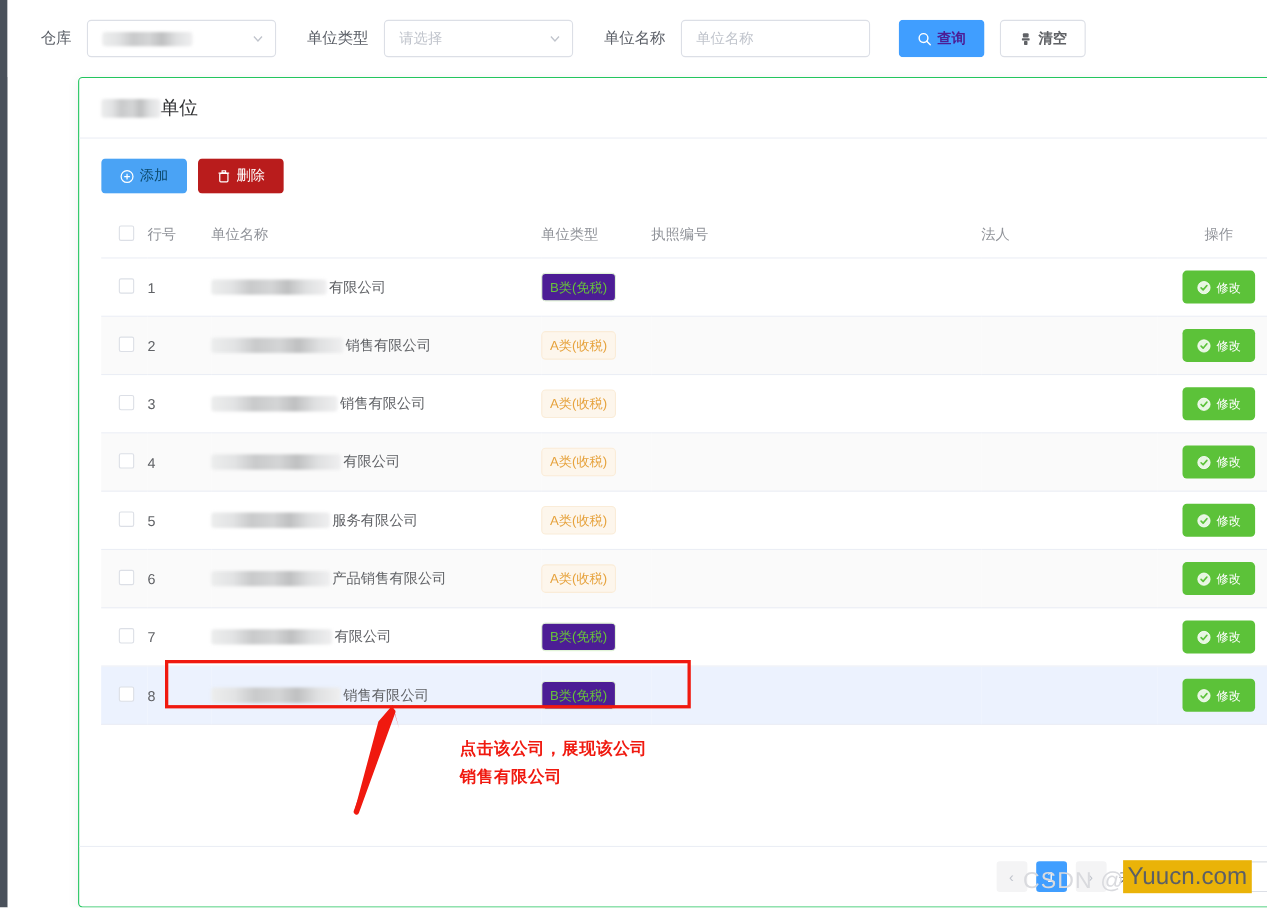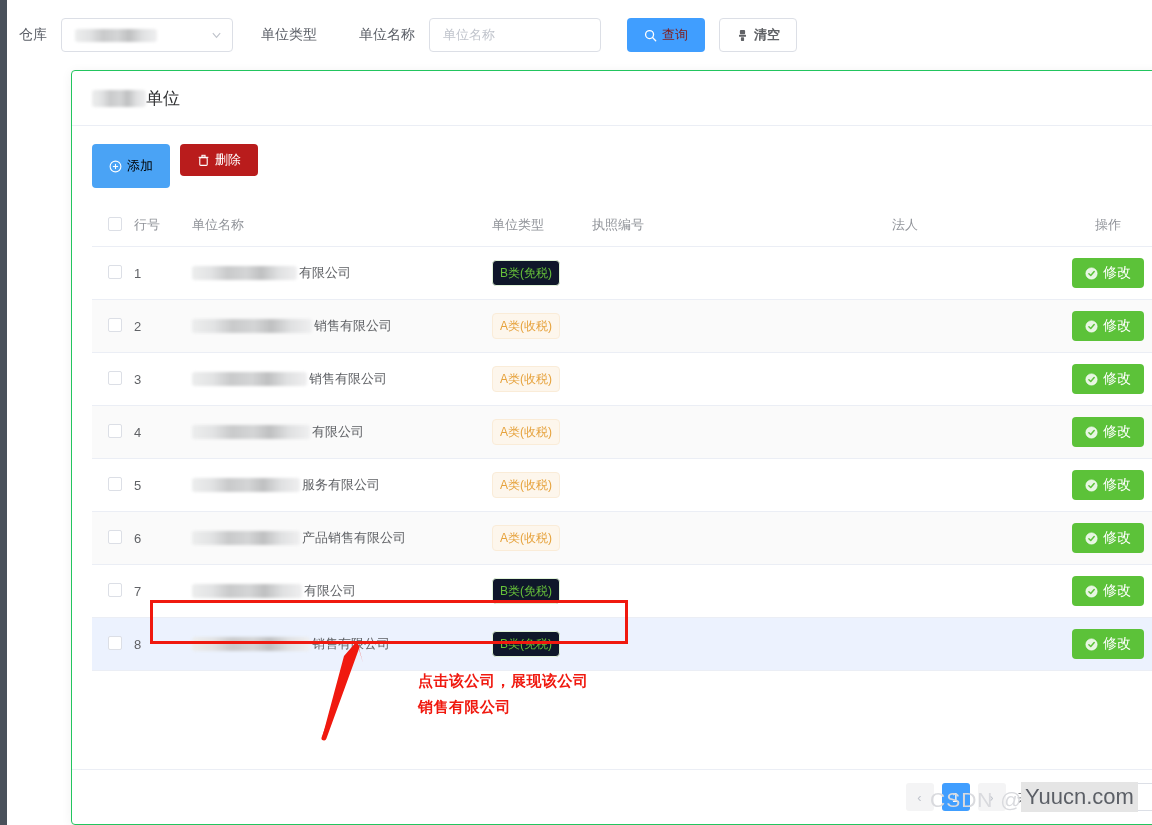--- a/index.html
+++ b/index.html
@@ -20,21 +20,21 @@
     background: #4a515b;
   }
   .page-bg {
     position: absolute; left: 7px; top: 0; right: 0; bottom: 0;
     background: #ffffff;
   }
 
   
   .filter-bar {
     position: absolute; left: 7px; top: 0; right: 0; height: 70px;
-    display: flex; align-items: center; padding-left: 12px;
+    display: flex; align-items: center; padding-left: 30px;
     background: #ffffff;
   }
   .f-label {
     font-size: 14px; color: #5a5e66; margin-right: 14px; white-space: nowrap;
   }
   .f-label.t2 { margin-left: 28px; }
   .sel {
     position: relative; width: 172px; height: 34px;
     border: 1px solid #dcdfe6; border-radius: 4px; background: #fff;
     display: flex; align-items: center; padding: 0 28px 0 13px;
@@ -53,40 +53,40 @@
   .inp {
     width: 172px; height: 34px; border: 1px solid #dcdfe6; border-radius: 4px;
     background: #fff; padding: 0 13px; font-size: 13px; color: #c0c4cc;
     display: flex; align-items: center;
   }
   .btn {
     height: 34px; border-radius: 4px; display: inline-flex; align-items: center;
     justify-content: center; gap: 5px; font-size: 13px; cursor: pointer;
     padding: 0 16px; white-space: nowrap; border: 1px solid transparent;
   }
-  .btn-primary { background: #409eff; color: #7f1d1d; }
+  .btn-primary { background: #409eff; color: #4c1d95; font-weight: bold; }
   .btn-plain { background: #fff; color: #606266; border: 1px solid #dcdfe6; font-weight: bold; }
   .btn svg { display: block; }
 
   
   .card {
     position: absolute; left: 26px; top: 70px; width: 1112px; height: 755px;
     background: #fff; border: 1px solid #22c55e; border-radius: 4px;
     box-shadow: 0 2px 12px 0 rgba(0,0,0,0.06);
     margin-left: 45px;
   }
   .card-head {
     height: 55px; border-bottom: 1px solid #ebeef5;
     display: flex; align-items: center; padding: 0 20px;
   }
   .card-title { font-size: 17px; color: #303133; display: flex; align-items: center; }
   .card-body { padding: 18px 20px 0 20px; }
 
   .toolbar { display: flex; gap: 10px; margin-bottom: 16px; }
-  .btn-add { background: #4aa3f5; color: #000000; height: 44px; }
+  .btn-add { background: #4aa3f5; color: #0c4a6e; height: 32px; }
   .btn-del { background: #b91c1c; color: #fff; height: 32px; }
 
   
   table.grid { width: 100%; border-collapse: collapse; table-layout: fixed; }
   table.grid th {
     font-size: 13px; font-weight: normal; color: #909399; text-align: left;
     padding: 12px 0; border-bottom: 1px solid #ebeef5; background: #fff;
   }
   table.grid td {
     font-size: 13px; color: #606266; padding: 0; height: 53px;
@@ -104,26 +104,26 @@
 
   .chk {
     width: 14px; height: 14px; border: 1px solid #dcdfe6; border-radius: 2px;
     background: #fff; display: inline-block; cursor: pointer;
   }
   .cellname { display: flex; align-items: center; white-space: nowrap; text-align: center; }
   .tag {
     display: inline-block; font-size: 12px; line-height: 1; padding: 6px 7px;
     border-radius: 4px; border: 1px solid transparent; white-space: nowrap;
   }
-  .tag-green  { background: #0f172a; border-color: #e1f3d8; color: #67c23a; text-align: right; }
+  .tag-green  { background: #4c1d95; border-color: #e1f3d8; color: #67c23a; text-align: right; }
   .tag-orange { background: #fdf6ec; border-color: #faecd8; color: #e6a23c; }
   .btn-mod {
     background: #5cc239; color: #fff; height: 30px; border-radius: 4px;
     display: inline-flex; align-items: center; gap: 5px; padding: 0 13px;
-    font-size: 14px; cursor: pointer;
+    font-size: 11px; cursor: pointer;
   }
 
   
   .card-foot {
     position: absolute; left: 0; right: 0; bottom: 0; height: 55px;
     border-top: 1px solid #ebeef5; display: flex; align-items: center;
     justify-content: flex-end; padding-right: 20px; gap: 8px;
   }
   .pg-btn {
     min-width: 28px; height: 28px; border-radius: 3px; background: #f4f4f5;
@@ -153,21 +153,21 @@
     color: #f0190f; font-size: 15px; font-weight: bold; line-height: 26px;
     letter-spacing: 0.5px; pointer-events: none;
   }
 
   
   .wm-csdn {
     position: absolute; left: 930px; top: 786px; font-size: 21px;
     color: #d9dade; letter-spacing: 1px; white-space: nowrap; pointer-events: none;
   }
   .wm-site {
-    position: absolute; left: 1021px; top: 782px; background: #e5e5e5;
+    position: absolute; left: 1021px; top: 782px; background: #eab308;
     color: #5b5f66; font-size: 22px; padding: 2px 4px; white-space: nowrap;
     pointer-events: none;
   }
 </style>
 </head>
 <body>
 
 <div id="app">
 
   <div class="side-strip"></div>
@@ -178,20 +178,26 @@
 
     <div class="sel">
       <span class="blurpill" style="width:82px"></span>
       <svg class="chev" viewBox="0 0 12 12">
         <path d="M2 4 L6 8.5 L10 4" fill="none" stroke="currentColor" stroke-width="1.3"></path>
       </svg>
     </div>
 
     <span class="f-label t2">单位类型</span>
 
+    <div class="sel">
+      <span>请选择</span>
+      <svg class="chev" viewBox="0 0 12 12">
+        <path d="M2 4 L6 8.5 L10 4" fill="none" stroke="currentColor" stroke-width="1.3"></path>
+      </svg>
+    </div>
 
     <span class="f-label t2">单位名称</span>
 
     <div class="inp">
       <span>单位名称</span>
     </div>
 
     <div class="btn btn-primary" style="margin-left:26px">
       <svg width="13" height="13" viewBox="0 0 14 14">
         <circle cx="6" cy="6" r="4.3" fill="none" stroke="#fff" stroke-width="1.4"></circle>

